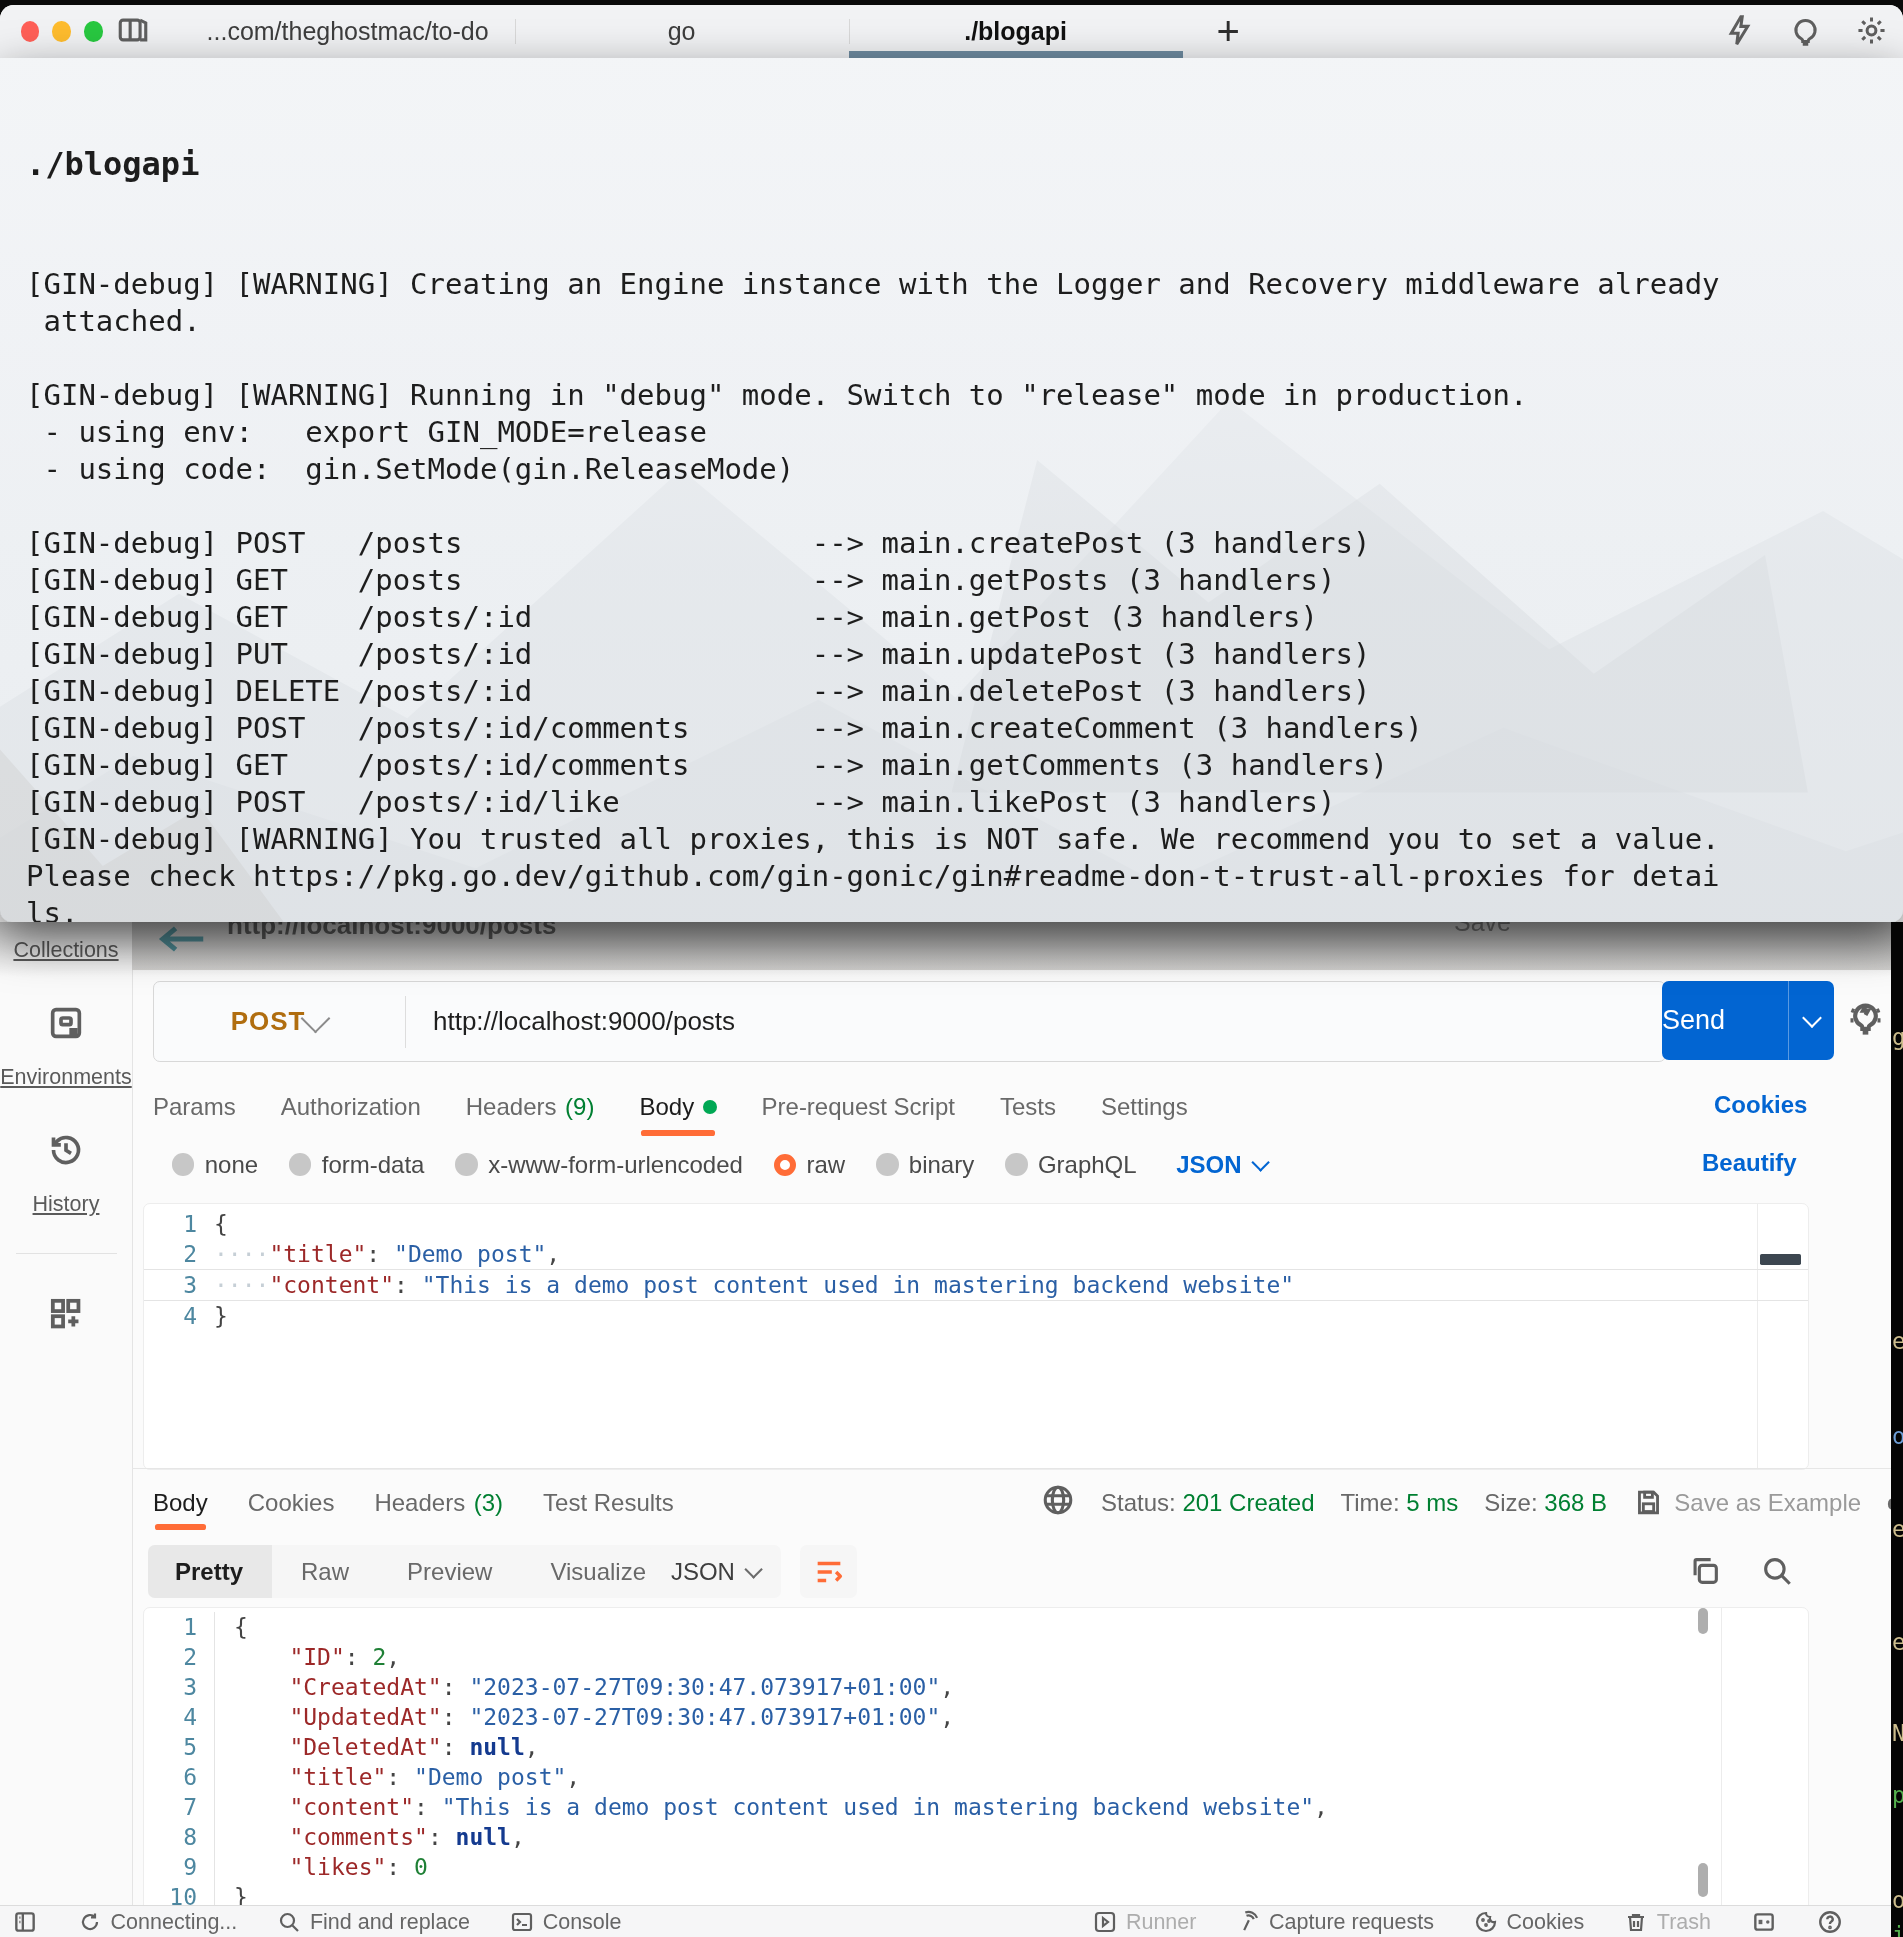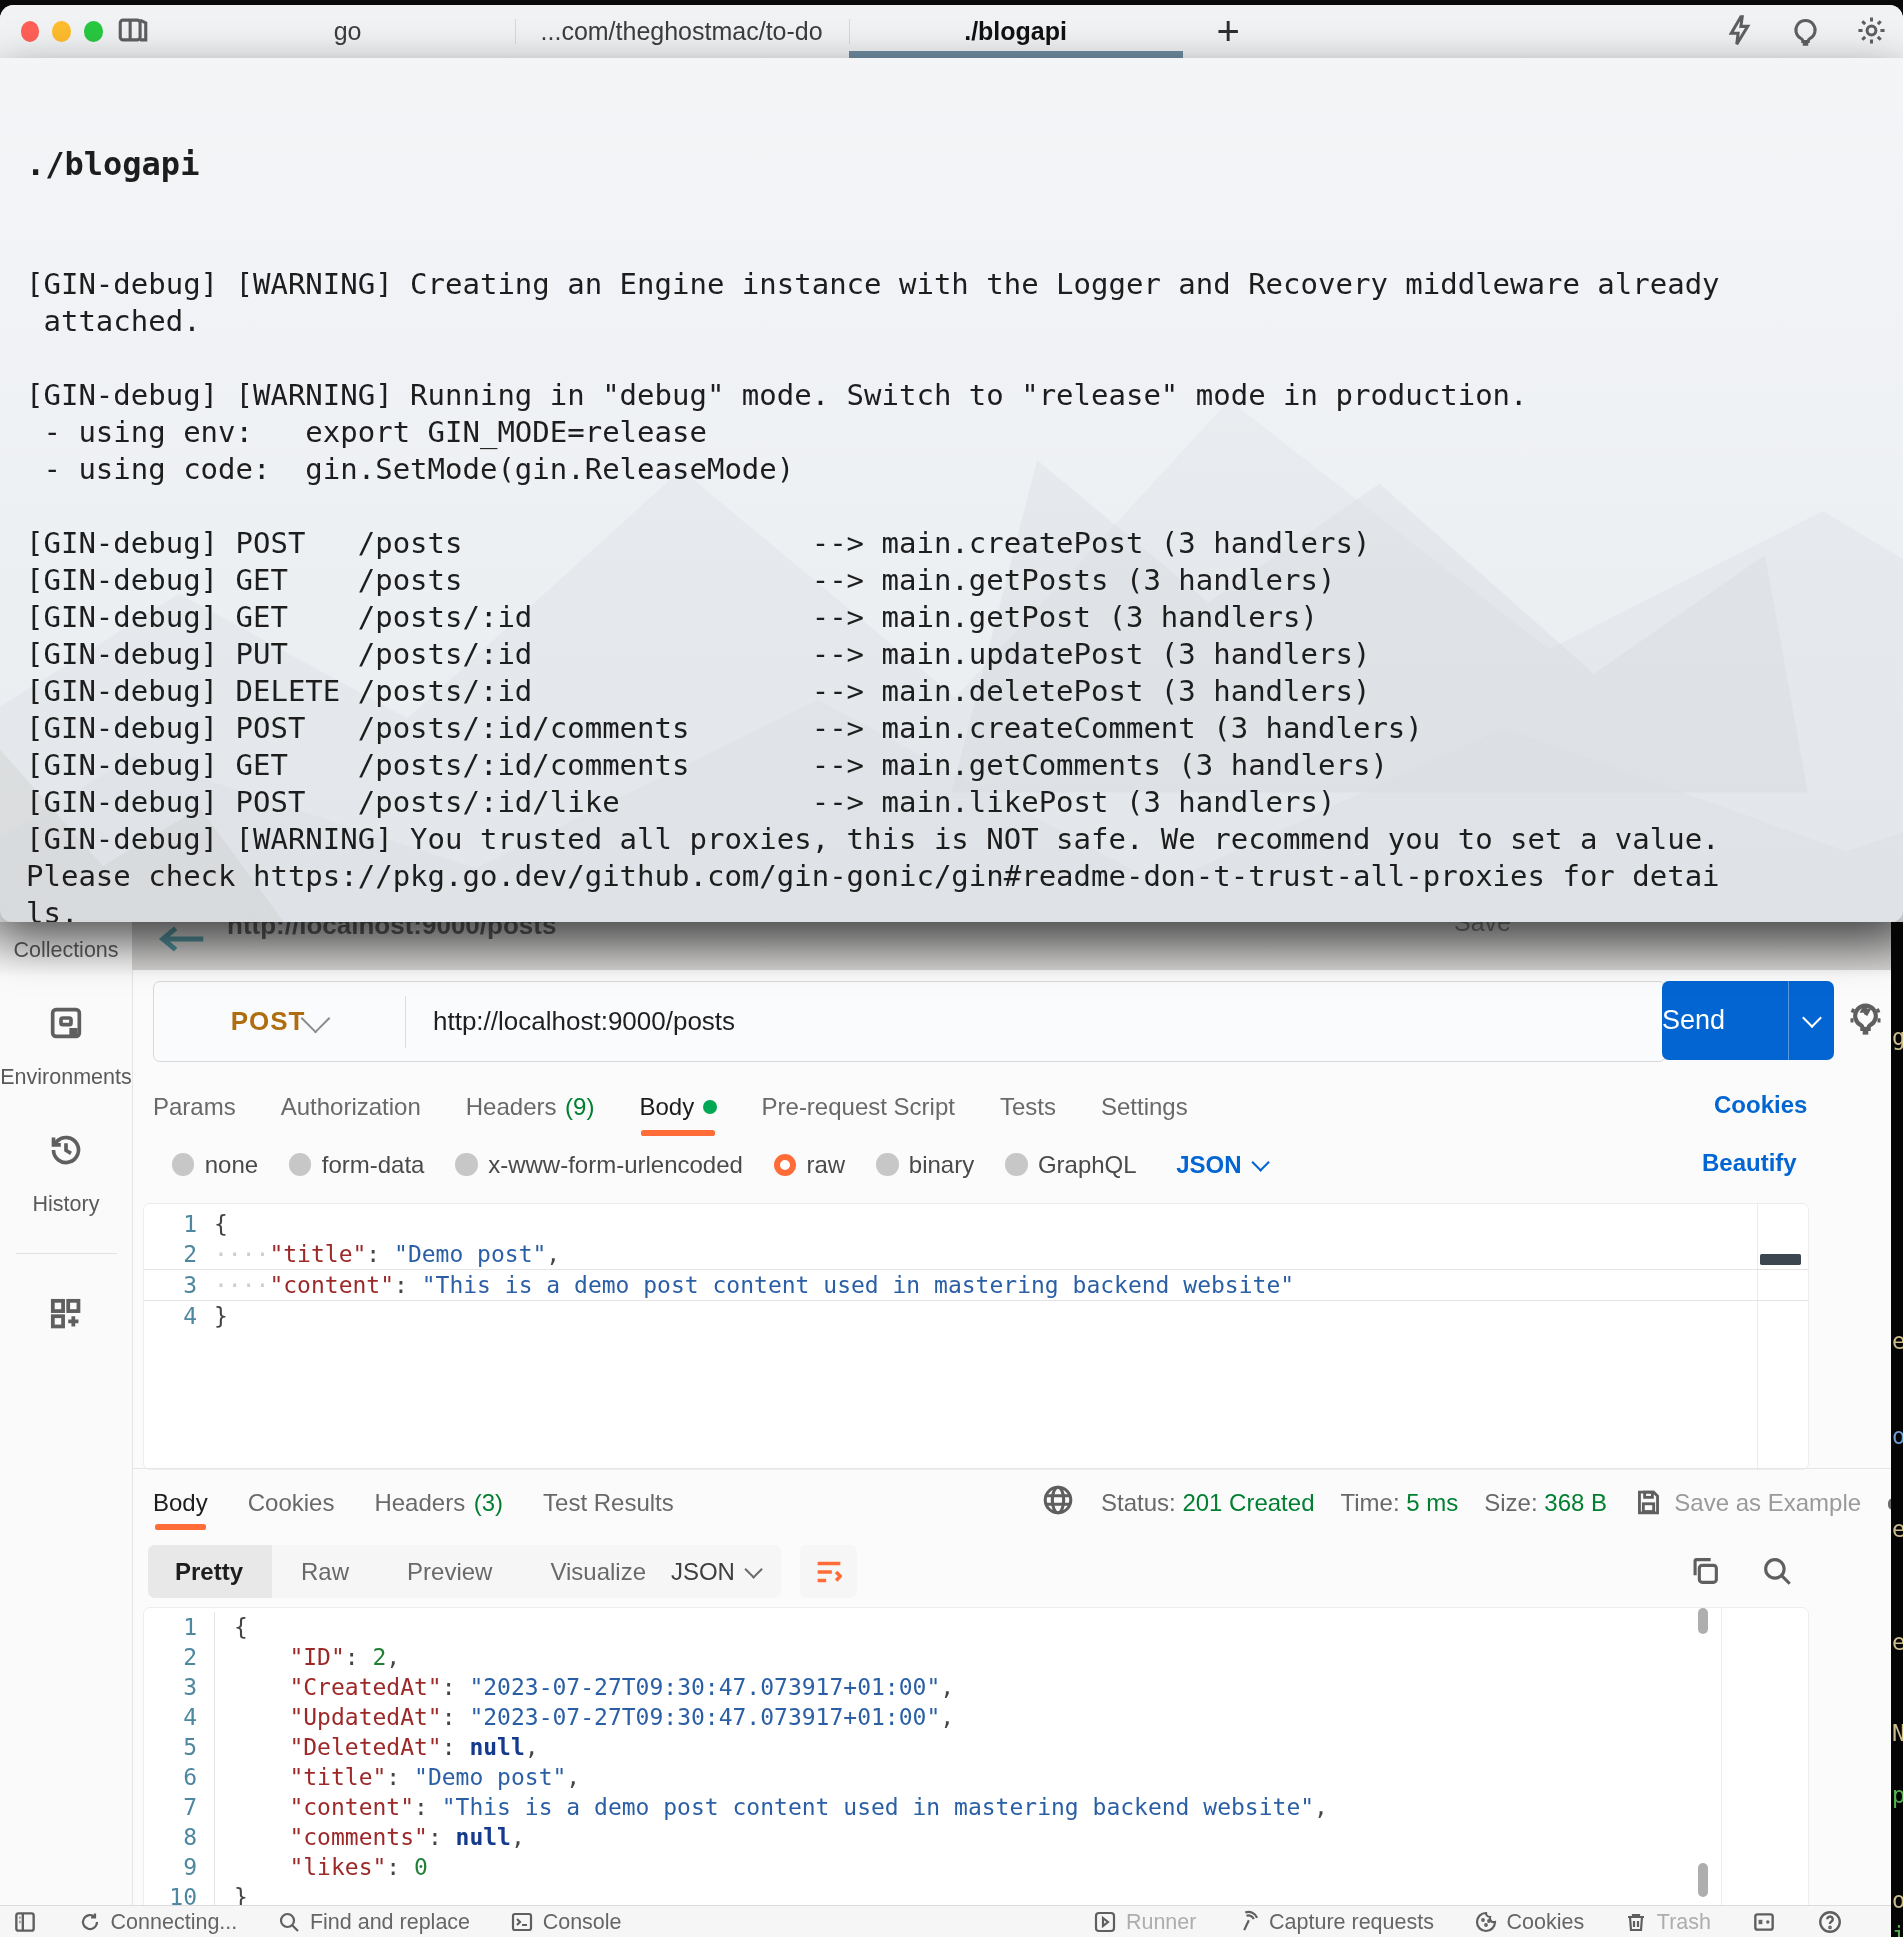--- a/index.html
+++ b/index.html
@@ -39,21 +39,21 @@
   .veil{position:absolute;inset:0;background:linear-gradient(180deg,rgba(243,245,247,.97) 0%,
         rgba(241,243,246,.86) 30%,rgba(238,241,244,.74) 60%,rgba(236,239,242,.72) 100%);}
   .tbody{position:absolute;left:26px;top:13.8px;right:8.6px;font-family:"DejaVu Sans Mono",monospace;
          font-size:29px;line-height:37px;color:#1d1d1d;white-space:pre;}
   .ttitle{font-weight:bold;font-size:32px;margin-bottom:8.6px;}
   .tline{min-height:37px;}
   
   .pm-sidebar{position:absolute;left:0;top:917px;width:132px;bottom:32px;background:#fafafa;
               border-right:0.9px solid #e4e4e4;color:#5a5a5a;font-size:21.5px;text-align:center;}
   .pm-item{margin-top:40px;}
-  .pm-item .lbl{display:block;margin-top:16px;}
+  .pm-item .lbl{display:block;margin-top:16px;text-decoration:underline;}
   .pm-divider{height:0.9px;background:#e2e2e2;margin:36px 15.5px 0 15.5px;}
   .icon-svg{stroke:#5f5f5f;fill:none;stroke-width:2.2;}
   .dimrow{position:absolute;left:132px;right:12px;top:917px;height:48px;
           background:linear-gradient(180deg,#c9c9c9,#d6d5d3);overflow:hidden;}
   .dimshade{position:absolute;left:0;right:0;top:917px;height:55px;
             background:linear-gradient(180deg,rgba(60,60,60,.28),rgba(160,160,160,0));pointer-events:none;}
   .dim-url{position:absolute;left:95px;top:-12px;font-weight:bold;font-size:26px;color:#2b2b2b;opacity:.75;}
   .dim-save{position:absolute;left:1322px;top:-13.8px;font-size:25px;color:#4c4c4c;opacity:.7;}
   
   .urlrow{position:absolute;left:153px;top:976px;width:1511px;height:79px;background:#fafbfc;
@@ -143,22 +143,22 @@
       <div class="tl green"></div>
     </div>
     <span class="chrome-icon">
       <svg width="34" height="34" viewBox="0 0 24 24" class="icon-svg" stroke="#3e3e3e">
         <rect x="3" y="5" width="14" height="14" rx="2"></rect>
           <path d="M17 5l4 2v12l-4 0"></path>
           <line x1="10" y1="5" x2="10" y2="19"></line>
       </svg>
     </span>
     <div class="tabs-row" id="chrome-tabs">
+        <div class="ctab">...com/theghostmac/to-do</div>
         <div class="ctab">go</div>
-        <div class="ctab">...com/theghostmac/to-do</div>
         <div class="ctab active">./blogapi</div>
       </div>
     <div class="newtab">+</div>
     <div class="chrome-right">
       <span>
         <svg width="33" height="33" viewBox="0 0 24 24" class="icon-svg" stroke="#3a3a3a" stroke-width="1.8">
           <path d="M13 2L6 14h5l-1 8 8-13h-5l1-7z"></path>
         </svg>
       </span>
       <span>

